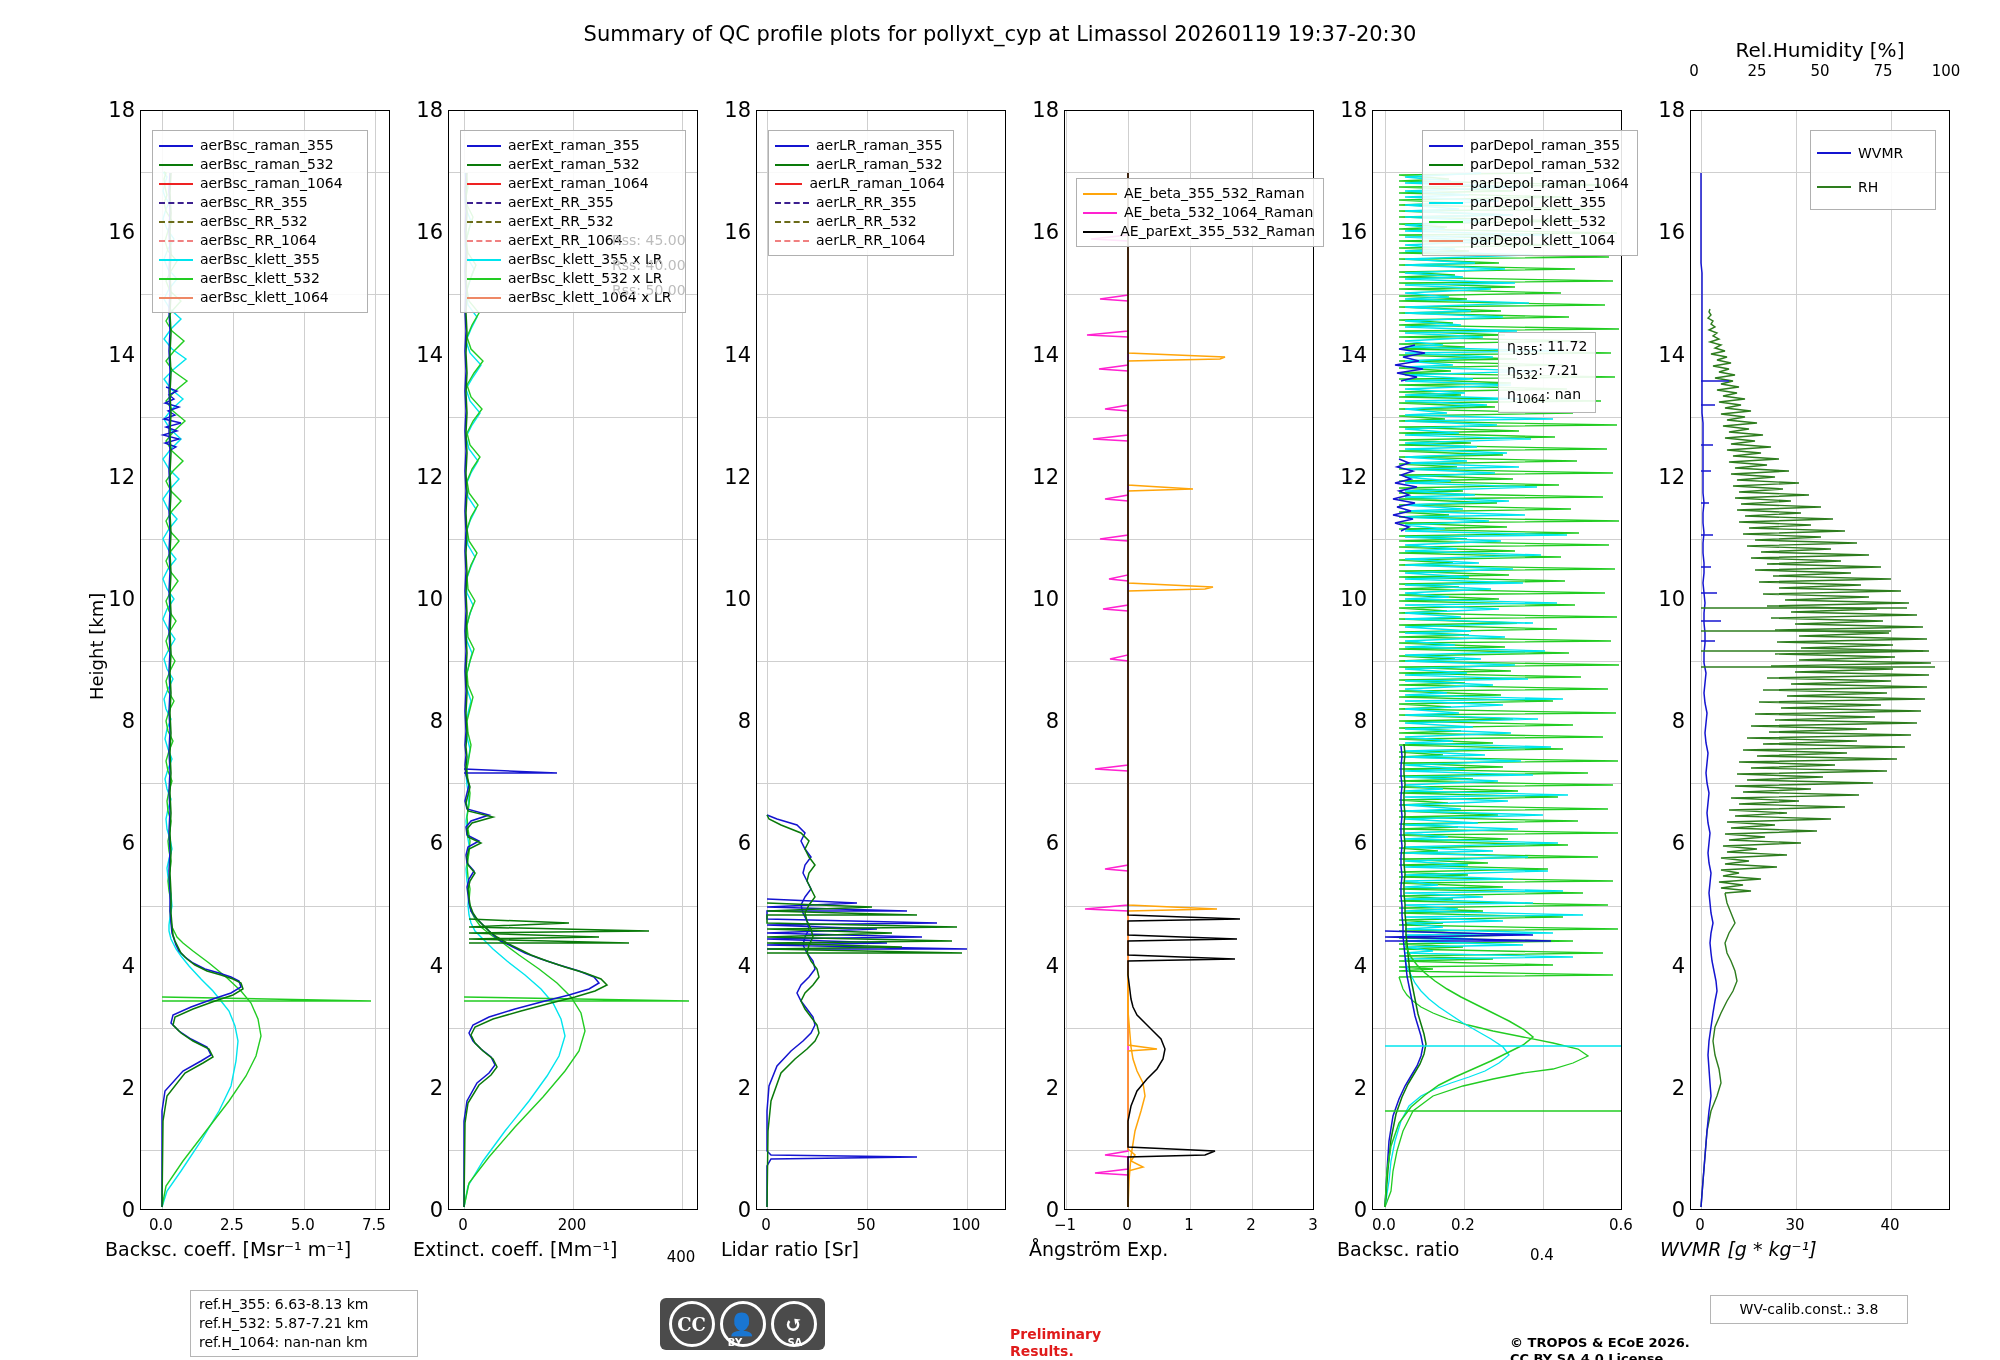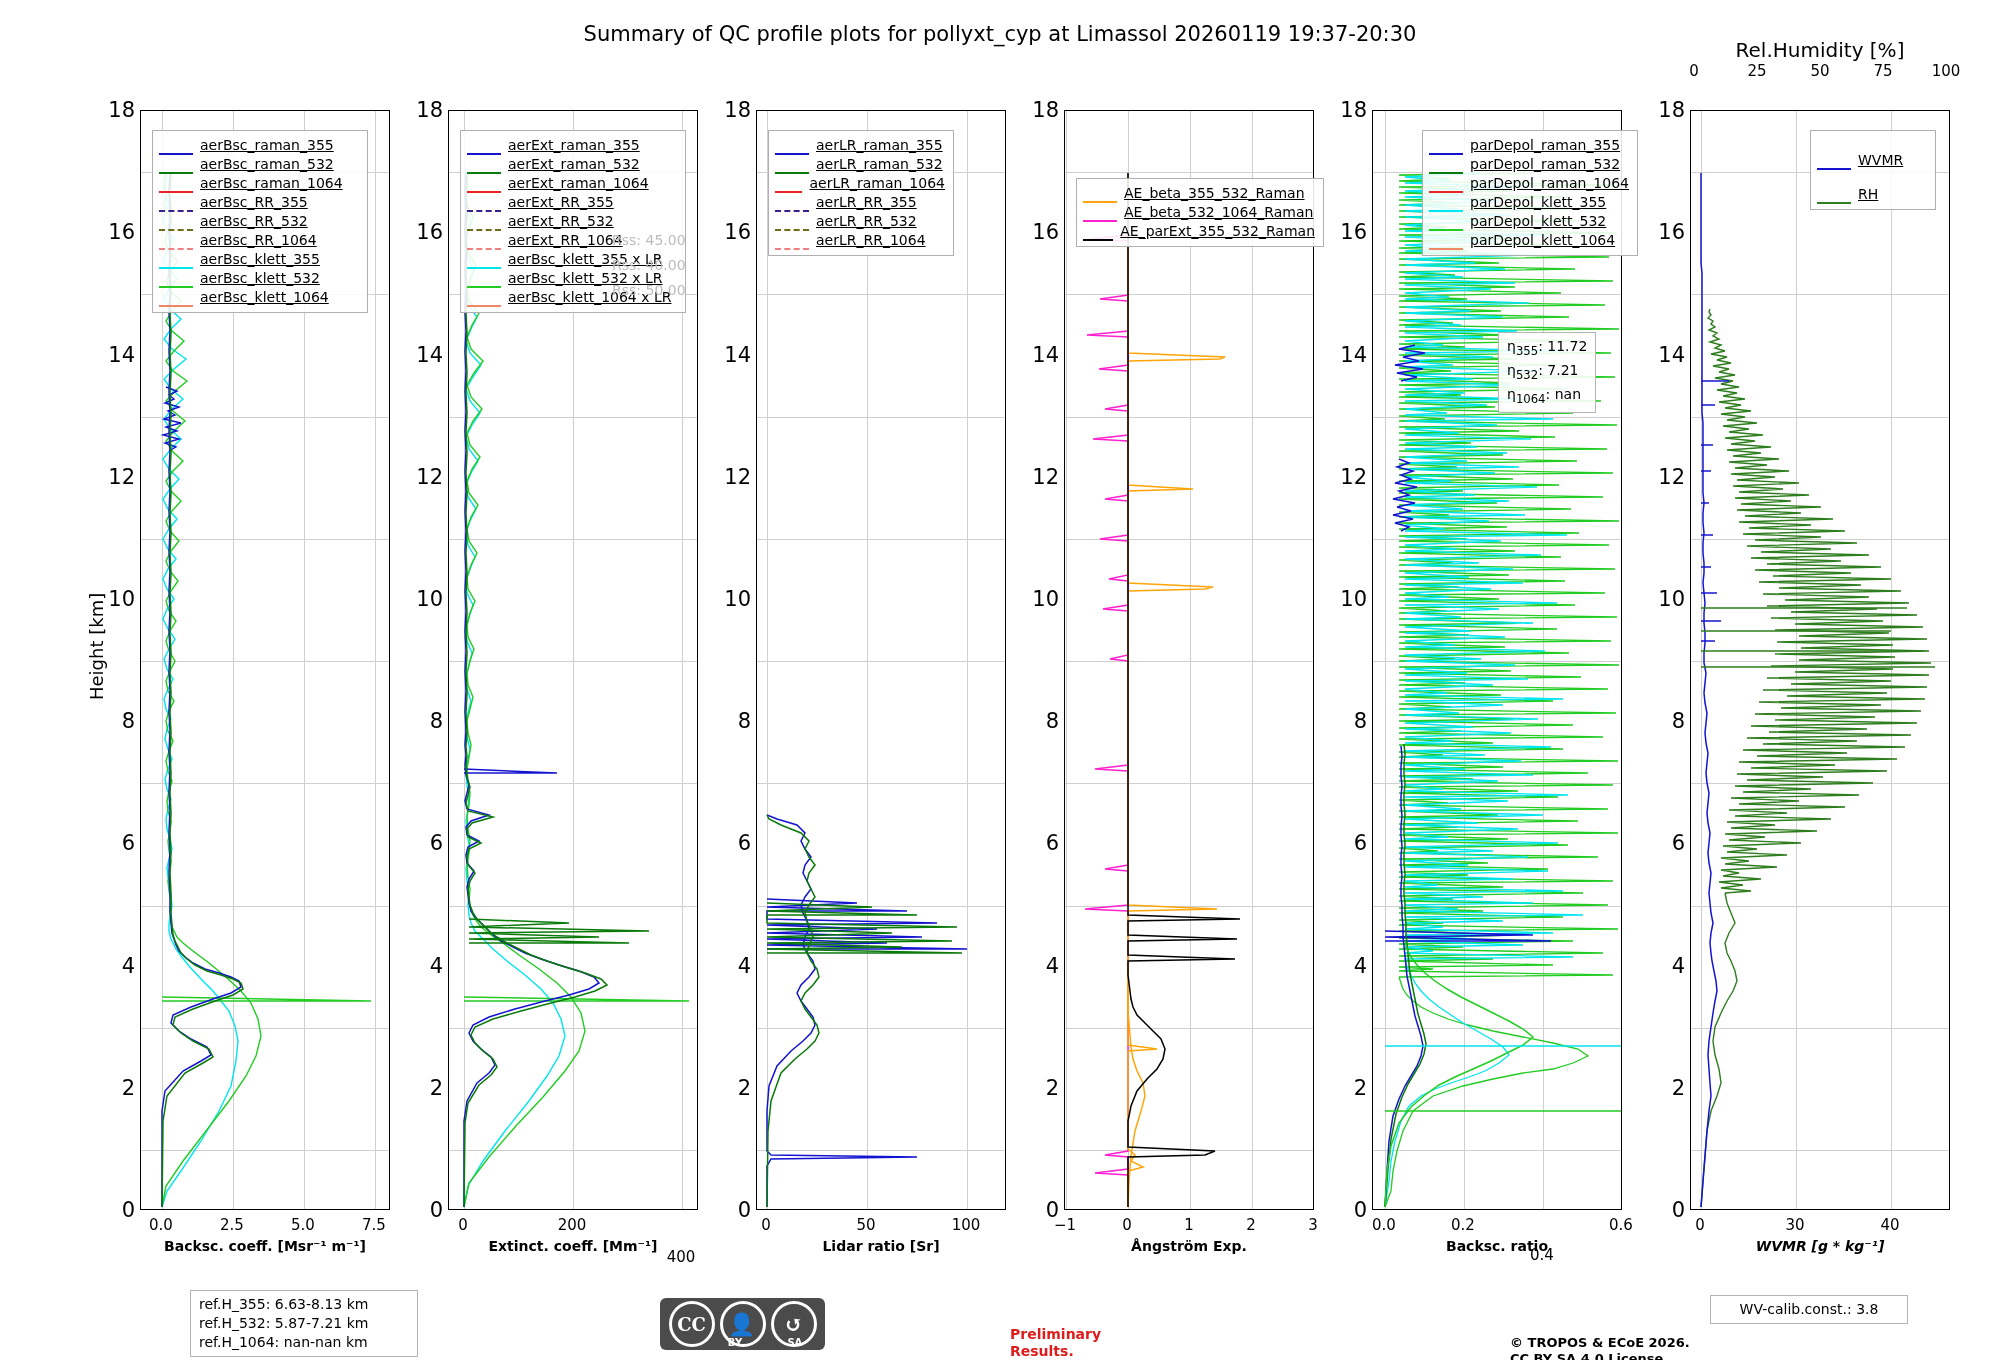--- a/index.html
+++ b/index.html
@@ -16,32 +16,32 @@
   }
   
   .panel{position:absolute;border:1.2px solid #000;background:#fff;box-sizing:border-box;overflow:hidden;}
   .panel .grid-v,.panel .grid-h{position:absolute;background:#cfcfcf;}
   .grid-v{width:1px;top:0;bottom:0;}
   .grid-h{height:1px;left:0;right:0;}
   .plotarea{position:absolute;inset:0;overflow:hidden;}
   
   .ytick{position:absolute;font-size:21px;text-align:right;transform:translateY(-50%);}
   .xtick{position:absolute;font-size:15px;text-align:center;transform:translateX(-50%);}
-  .xlabel{position:absolute;font-size:14px;text-align:center;font-weight:bold;}
+  .xlabel{position:absolute;font-size:19px;text-align:left;}
   .ylabel{
     position:absolute;font-size:18px;
     transform:rotate(-90deg);transform-origin:left top;white-space:nowrap;
   }
   .toplabel{position:absolute;font-size:20px;text-align:center;}
   
   .legend{
     position:absolute;border:1px solid #b0b0b0;background:rgba(255,255,255,.88);
     padding:5px 8px 5px 6px;font-size:14px;line-height:19px;
   }
-  .legend .row{display:flex;align-items:flex-end;white-space:nowrap;text-decoration:underline;}
+  .legend .row{display:flex;align-items:center;white-space:nowrap;}
   .legend .swatch{display:inline-block;width:34px;height:0;border-top-width:2px;margin-right:7px;}
   .note{
     position:absolute;font-size:14px;
   }
   .boxnote{
     position:absolute;border:1px solid #b5b5b5;background:rgba(255,255,255,.9);
     font-size:14px;line-height:19px;padding:4px 8px;
   }
   .smallgray{color:#bcbcbc;}
   .prelim{position:absolute;color:#e01b1b;font-size:14px;font-weight:bold;line-height:17px;}

